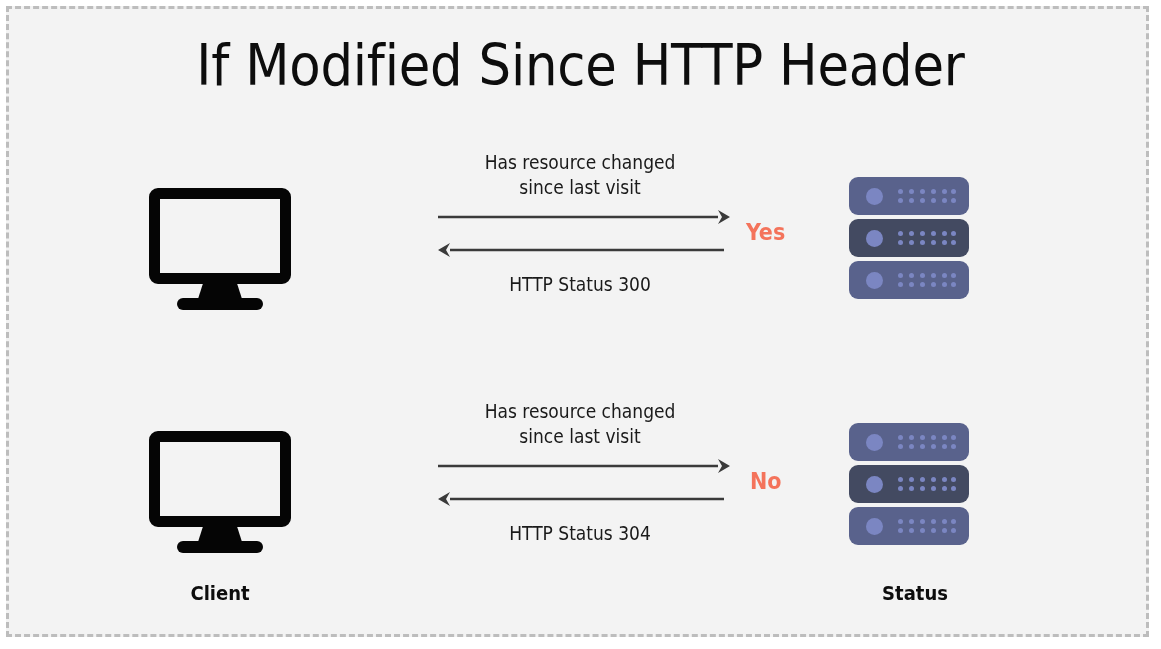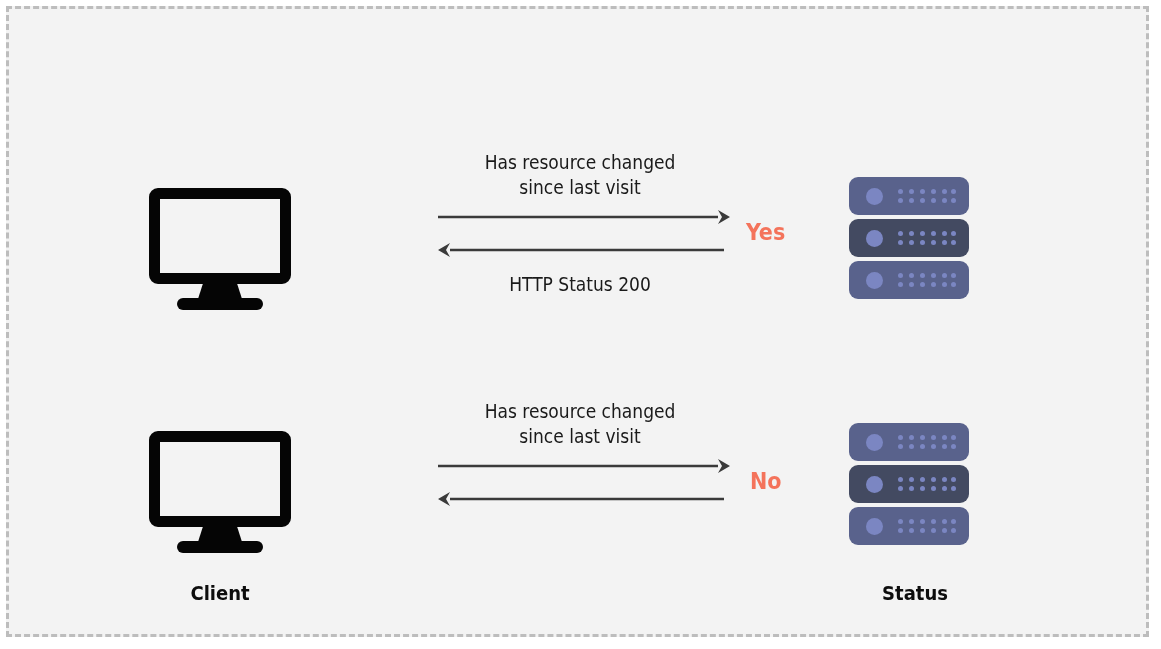--- a/index.html
+++ b/index.html
@@ -154,20 +154,21 @@
     white-space: nowrap;
   }
 </style>
 </head>
 <body>
 
 <div id="canvas">
 
   <div class="frame"></div>
 
+  <div class="title">If Modified Since HTTP Header</div>
 
   <div class="monitor" style="left:149px; top:188px;">
     <div class="screen"></div>
     <div class="neck"></div>
     <div class="base"></div>
   </div>
 
   <div class="msg-label" style="left:430px; top:150px; width:300px;">
     <div>Has resource changed</div>
     <div>since last visit</div>
@@ -176,21 +177,21 @@
   <svg class="arrow-svg" style="left:436px; top:206px;" width="296" height="22" viewBox="0 0 296 22">
     <line x1="2" y1="11" x2="282" y2="11" stroke="#3a3a3a" stroke-width="2.4"></line>
     <path d="M282 4 L294 11 L282 18 L286 11 Z" fill="#3a3a3a"></path>
   </svg>
 
   <svg class="arrow-svg" style="left:436px; top:239px;" width="296" height="22" viewBox="0 0 296 22">
     <line x1="14" y1="11" x2="288" y2="11" stroke="#3a3a3a" stroke-width="2.4"></line>
     <path d="M14 4 L2 11 L14 18 L10 11 Z" fill="#3a3a3a"></path>
   </svg>
 
-  <div class="msg-label" style="left:430px; top:272px; width:300px;">HTTP Status 200</div>
+  <div class="msg-label" style="left:430px; top:272px; width:300px;">HTTP Status 300</div>
 
   <div class="answer" style="left:746px; top:219px; color:#f4735b;">Yes</div>
 
   <div class="server" style="left:849px; top:177px;">
     <div class="bar b1" style="background:#59628c;">
       <span class="led" style="background:#7b86c2;"></span>
       <span class="dots">
         <i style="left:0px;top:0px;background:#7b86c2;"></i>
           <i style="left:11px;top:0px;background:#7b86c2;"></i>
           <i style="left:22px;top:0px;background:#7b86c2;"></i>
@@ -255,20 +256,21 @@
   <svg class="arrow-svg" style="left:436px; top:455px;" width="296" height="22" viewBox="0 0 296 22">
     <line x1="2" y1="11" x2="282" y2="11" stroke="#3a3a3a" stroke-width="2.4"></line>
     <path d="M282 4 L294 11 L282 18 L286 11 Z" fill="#3a3a3a"></path>
   </svg>
 
   <svg class="arrow-svg" style="left:436px; top:488px;" width="296" height="22" viewBox="0 0 296 22">
     <line x1="14" y1="11" x2="288" y2="11" stroke="#3a3a3a" stroke-width="2.4"></line>
     <path d="M14 4 L2 11 L14 18 L10 11 Z" fill="#3a3a3a"></path>
   </svg>
 
+  <div class="msg-label" style="left:430px; top:521px; width:300px;">HTTP Status 304</div>
 
   <div class="answer" style="left:750px; top:468px; color:#f4735b;">No</div>
 
   <div class="server" style="left:849px; top:423px;">
     <div class="bar b1" style="background:#59628c;">
       <span class="led" style="background:#7b86c2;"></span>
       <span class="dots">
         <i style="left:0px;top:0px;background:#7b86c2;"></i>
           <i style="left:11px;top:0px;background:#7b86c2;"></i>
           <i style="left:22px;top:0px;background:#7b86c2;"></i>

